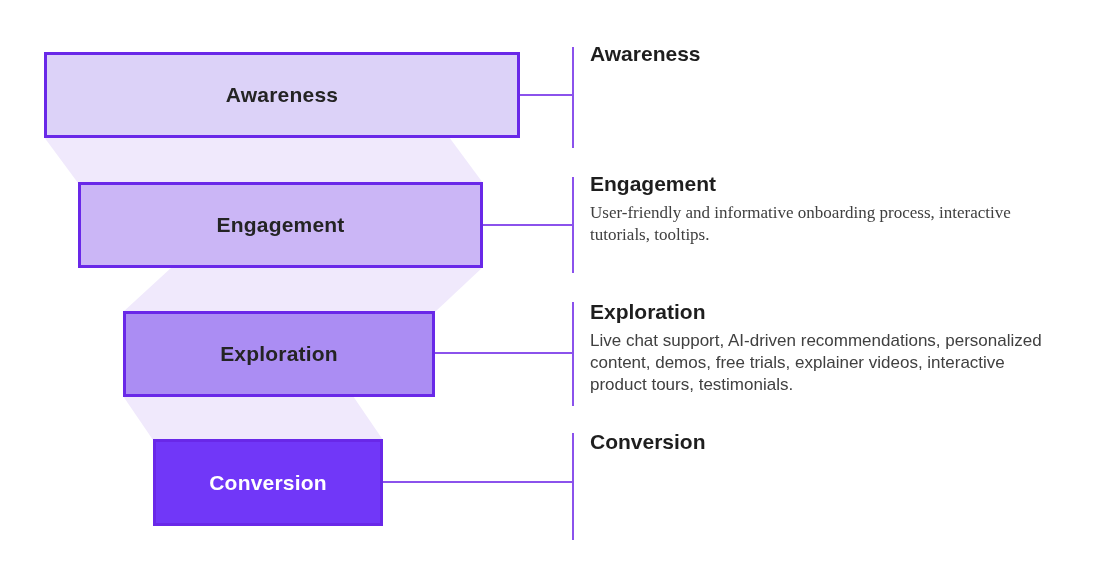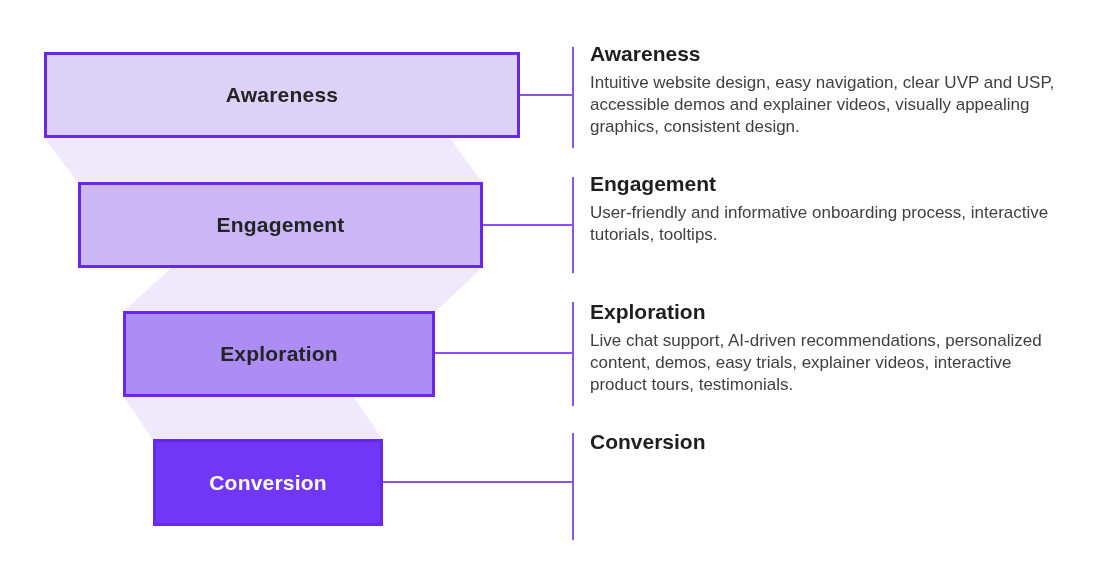--- a/index.html
+++ b/index.html
@@ -93,30 +93,29 @@
   <div class="hline hline-2" style="background: rgb(139, 82, 236);"></div>
   <div class="hline hline-3" style="background: rgb(139, 82, 236);"></div>
 
   <div class="vrail vrail-0" style="background: rgb(139, 82, 236);"></div>
   <div class="vrail vrail-1" style="background: rgb(139, 82, 236);"></div>
   <div class="vrail vrail-2" style="background: rgb(139, 82, 236);"></div>
   <div class="vrail vrail-3" style="background: rgb(139, 82, 236);"></div>
 
   <div class="detail detail-0">
     <h3 class="detail-title" style="color: rgb(30, 30, 30);">Awareness</h3>
-    <p class="detail-body" style="color: rgb(64, 64, 64);">Intuitive website design, easy navigation, clear UVP and USP, accessible demos and explainer videos, visually appealing graphics, consistent design.</p>
   </div>
 
   <div class="detail detail-1">
     <h3 class="detail-title" style="color: rgb(30, 30, 30);">Engagement</h3>
-    <p class="detail-body" style="color: rgb(64, 64, 64);">User-friendly and informative onboarding process, interactive tutorials, tooltips.</p>
+    <p class="detail-body" style="color: rgb(64, 64, 64); font-family: Liberation Serif, serif;">User-friendly and informative onboarding process, interactive tutorials, tooltips.</p>
   </div>
 
   <div class="detail detail-2">
     <h3 class="detail-title" style="color: rgb(30, 30, 30);">Exploration</h3>
-    <p class="detail-body" style="color: rgb(64, 64, 64);">Live chat support, AI-driven recommendations, personalized content, demos, easy trials, explainer videos, interactive product tours, testimonials.</p>
+    <p class="detail-body" style="color: rgb(64, 64, 64);">Live chat support, AI-driven recommendations, personalized content, demos, free trials, explainer videos, interactive product tours, testimonials.</p>
   </div>
 
   <div class="detail detail-3">
     <h3 class="detail-title" style="color: rgb(30, 30, 30);">Conversion</h3>
   </div>
 
 </div>
 
 </body></html>

